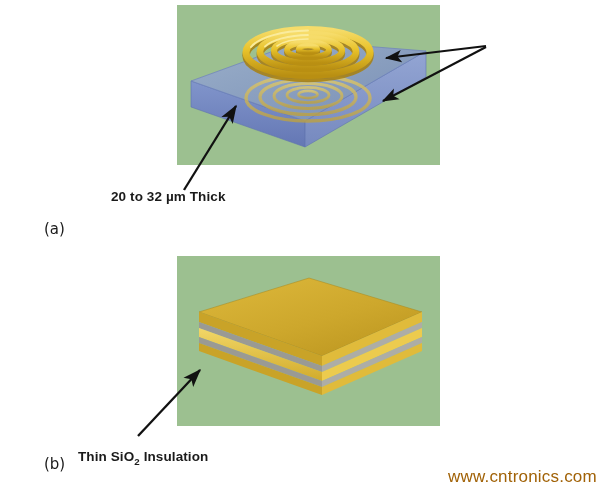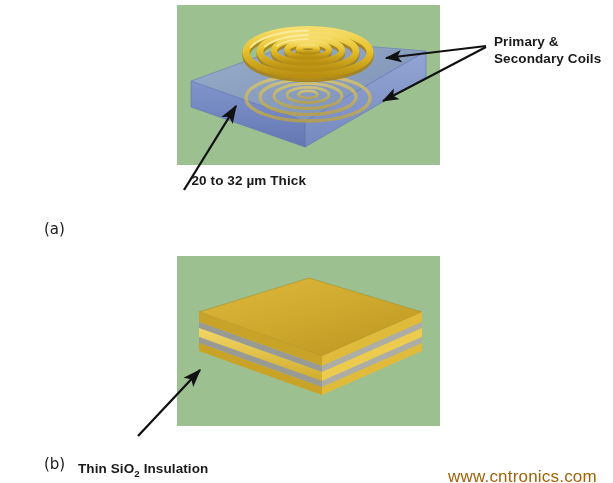--- a/index.html
+++ b/index.html
@@ -30,27 +30,27 @@
     letter-spacing: 0.1px;
   }
   #label-coils {
     left: 494px;
     top: 33px;
     text-align: left;
     white-space: nowrap;
   }
   #label-polyimide {
     left: 111px;
-    top: 172px;
-    text-align: right;
+    top: 188px;
+    text-align: left;
     width: 195px;
   }
   #label-sio2 {
     left: 78px;
-    top: 460px;
+    top: 448px;
     white-space: nowrap;
   }
   .panel-marker {
     position: absolute;
     font-size: 15px;
     color: #1a1a1a;
     font-family: "DejaVu Sans", sans-serif;
   }
   #marker-a { left: 44px; top: 220px; }
   #marker-b { left: 44px; top: 455px; }
@@ -203,24 +203,20 @@
     <g>
       <path d="M 486,46 L 386,58" stroke="#111111" stroke-width="2.1" fill="none" marker-end="url(#ah)"></path>
       <path d="M 486,47 L 383,101" stroke="#111111" stroke-width="2.1" fill="none" marker-end="url(#ah)"></path>
     </g>
 
     <path d="M 184,190 L 236,106" stroke="#111111" stroke-width="2.3" fill="none" marker-end="url(#ah)"></path>
 
     <path d="M 138,436 L 200,370" stroke="#111111" stroke-width="2.3" fill="none" marker-end="url(#ah)"></path>
   </svg>
 
-  <div class="callout" id="label-coils">
-    <div>Primary &amp;</div>
-    <div>Secondary Coils</div>
-  </div>
 
   <div class="callout" id="label-polyimide">
     <div>20 to 32 µm Thick</div>
   </div>
 
   <div class="callout" id="label-sio2">
     <span>Thin SiO</span><sub>2</sub><span> Insulation</span>
   </div>
 
   <div class="panel-marker" id="marker-a">(a)</div>

